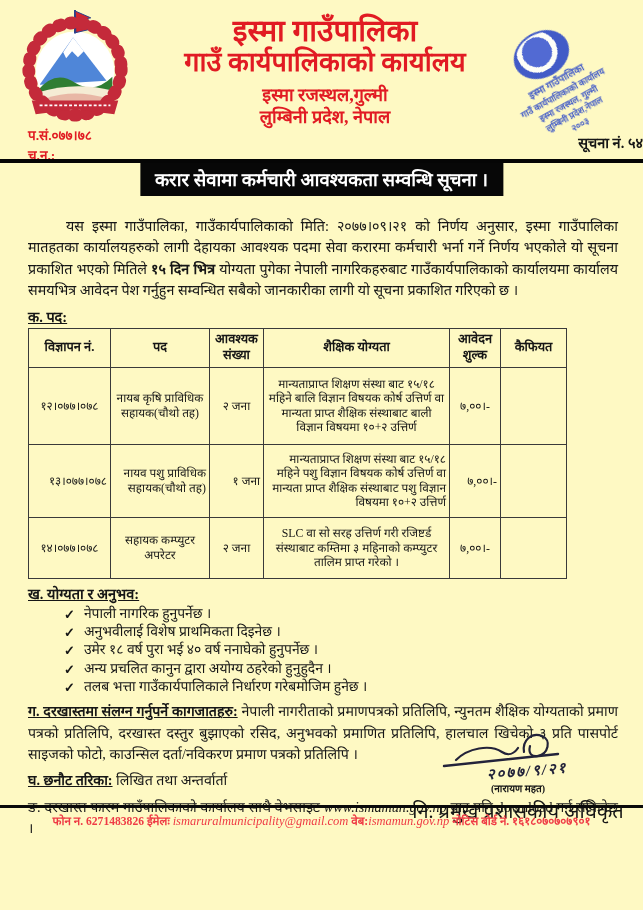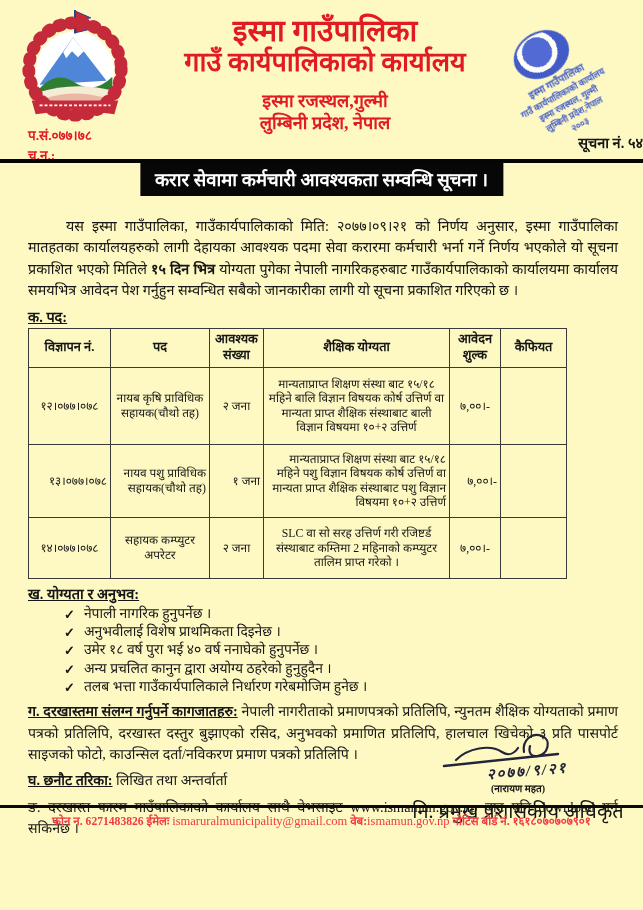--- a/index.html
+++ b/index.html
@@ -4,21 +4,21 @@
 <style>
   html,body{margin:0;padding:0;background:#e8e8e8;}
   .page{position:relative;width:643px;height:910px;margin:0 auto;background:#fef9c3;
         font-family:"Liberation Serif","DejaVu Serif",serif;color:#161616;overflow:hidden;}
 
   
   .emblem{position:absolute;left:16px;top:8px;width:118px;height:120px;}
   .head-titles{position:absolute;left:110px;top:14px;width:430px;text-align:center;color:#e11b23;}
   .ht1{font-size:30px;font-weight:bold;line-height:1.1;}
   .ht2{font-size:27px;font-weight:bold;line-height:1.15;}
-  .ht3{font-size:18px;font-weight:bold;line-height:1.25;margin-top:12px;}
+  .ht3{font-size:18px;font-weight:bold;line-height:1.25;margin-top:6px;}
   .ht4{font-size:18px;font-weight:bold;line-height:1.2;}
 
   .stamp{position:absolute;left:478px;top:26px;width:170px;height:135px;
          transform:rotate(-29deg);transform-origin:50% 50%;color:#2946c8;
          text-align:center;opacity:.88;filter:blur(.3px);}
   .stamp-logo{width:54px;height:42px;margin:0 auto 1px;border:2px solid #2946c8;border-radius:50%;
               background:radial-gradient(circle at 45% 40%, #3b57d6 0 38%, #ffffff 39% 52%, #2946c8 53% 100%);}
   .stamp-line{font-size:9px;font-weight:bold;line-height:1.35;white-space:nowrap;}
   .stamp-line.big{font-size:10px;}
 
@@ -44,21 +44,21 @@
   .c-ad{width:82px;} .c-post{width:99px;} .c-count{width:54px;}
   .c-qual{width:186px;} .c-fee{width:51px;} .c-rem{width:66px;}
   tr.r-tall td{height:72px;} tr.r-mid td{height:68px;text-align:right;} tr.r-short td{height:56px;}
 
   ul.quals{list-style:none;margin:2px 0 0 36px;padding:0;}
   ul.quals li{display:flex;gap:9px;font-size:13.9px;line-height:1.32;align-items:flex-start;}
   .tick{font-weight:bold;font-size:13px;margin-top:1px;}
 
   .para{font-size:14.2px;line-height:1.5;text-align:justify;margin:5px 0 0;}
   .lead{font-weight:bold;text-decoration:underline;}
-  .latin{font-family:"Liberation Serif",serif;}
+  .latin{font-family:"Liberation Serif",serif;font-style:italic;}
 
   
   .sig-block{position:absolute;left:408px;top:730px;width:220px;text-align:center;}
   .sig-svg{display:block;margin:0 auto -12px;}
   .sig-date{font-size:15px;font-weight:bold;font-style:italic;color:#23233a;
             transform:rotate(-5deg);letter-spacing:2px;margin-left:18px;}
   .sig-name{font-size:10px;font-weight:bold;margin-top:1px;}
   .sig-desig{font-size:20px;font-weight:normal;margin-top:2px;}
 
   
@@ -150,21 +150,21 @@
         <td>नायव पशु प्राविधिक सहायक(चौथो तह)</td>
         <td>१ जना</td>
         <td>मान्यताप्राप्त शिक्षण संस्था बाट १५/१८ महिने पशु विज्ञान विषयक कोर्ष उत्तिर्ण वा मान्यता प्राप्त शैक्षिक संस्थाबाट पशु विज्ञान विषयमा १०+२ उत्तिर्ण</td>
         <td>७,००।-</td>
         <td></td>
       </tr>
       <tr class="r-short">
         <td>१४।०७७।०७८</td>
         <td>सहायक कम्प्युटर अपरेटर</td>
         <td>२ जना</td>
-        <td>SLC वा सो सरह उत्तिर्ण गरी रजिष्टर्ड संस्थाबाट कम्तिमा 2 महिनाको कम्प्युटर तालिम प्राप्त गरेको ।</td>
+        <td>SLC वा सो सरह उत्तिर्ण गरी रजिष्टर्ड संस्थाबाट कम्तिमा ३ महिनाको कम्प्युटर तालिम प्राप्त गरेको ।</td>
         <td>७,००।-</td>
         <td></td>
       </tr>
     </tbody>
       </table>
 
     <div class="sec-head">ख. योग्यता र अनुभव:</div>
     <ul class="quals">
       <li>
           <span class="tick">✓</span>

